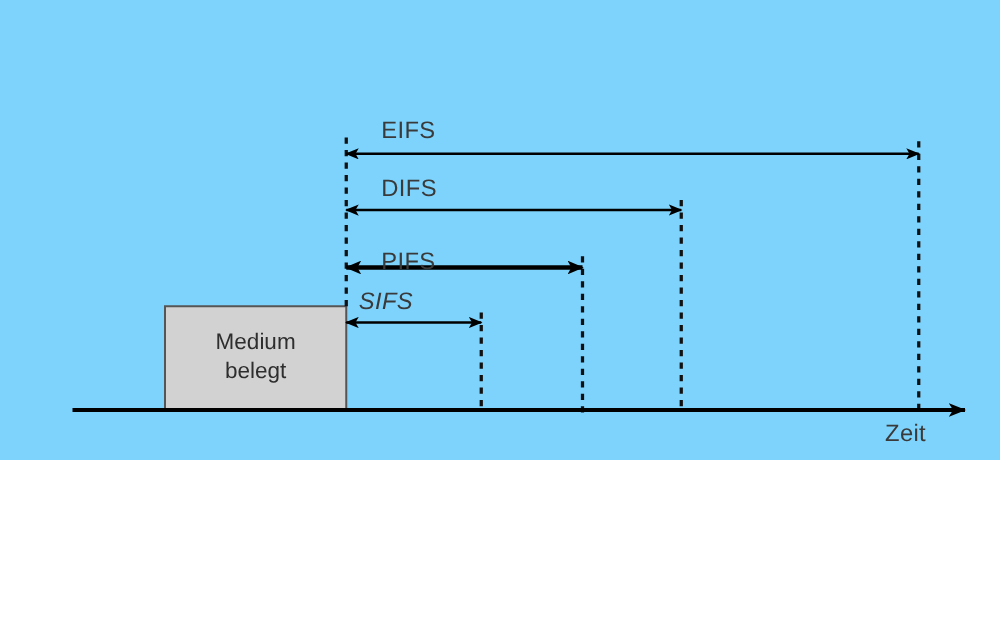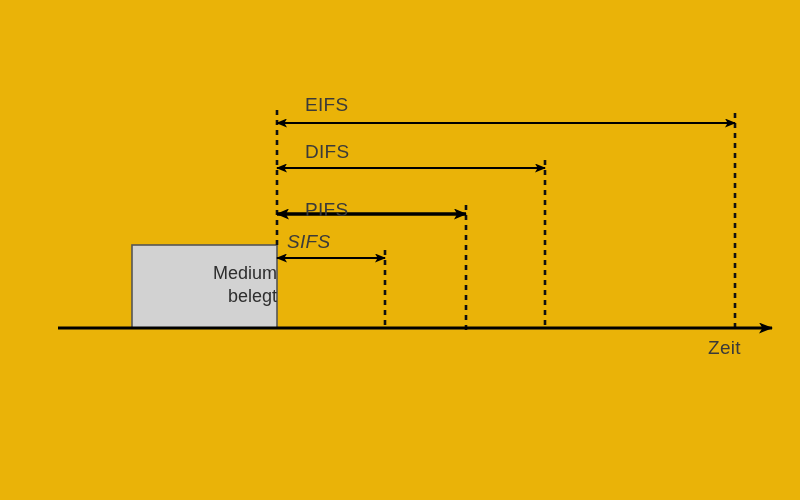--- a/index.html
+++ b/index.html
@@ -9,42 +9,42 @@
   }
   body {
     width: 800px;
     height: 500px;
     font-family: "Liberation Sans", sans-serif;
     overflow: hidden;
   }
   #diagram-root {
     position: relative;
     width: 800px;
-    height: 500px;
-    background: #eab308;
+    height: 368px;
+    background: #7dd3fc;
   }
   #diagram-svg {
     position: absolute;
     left: 0;
     top: 0;
     width: 800px;
     height: 500px;
   }
   .lbl {
     position: absolute;
     font-family: "Liberation Sans", sans-serif;
     font-size: 19px;
     color: #3a3a3a;
     letter-spacing: 0.3px;
     white-space: nowrap;
     line-height: 1;
   }
   .box-text {
     position: absolute;
-    text-align: right;
+    text-align: center;
     font-family: "Liberation Sans", sans-serif;
     font-size: 18px;
     color: #2e2e2e;
     line-height: 23px;
     white-space: nowrap;
   }
 </style>
 </head>
 <body>
 

